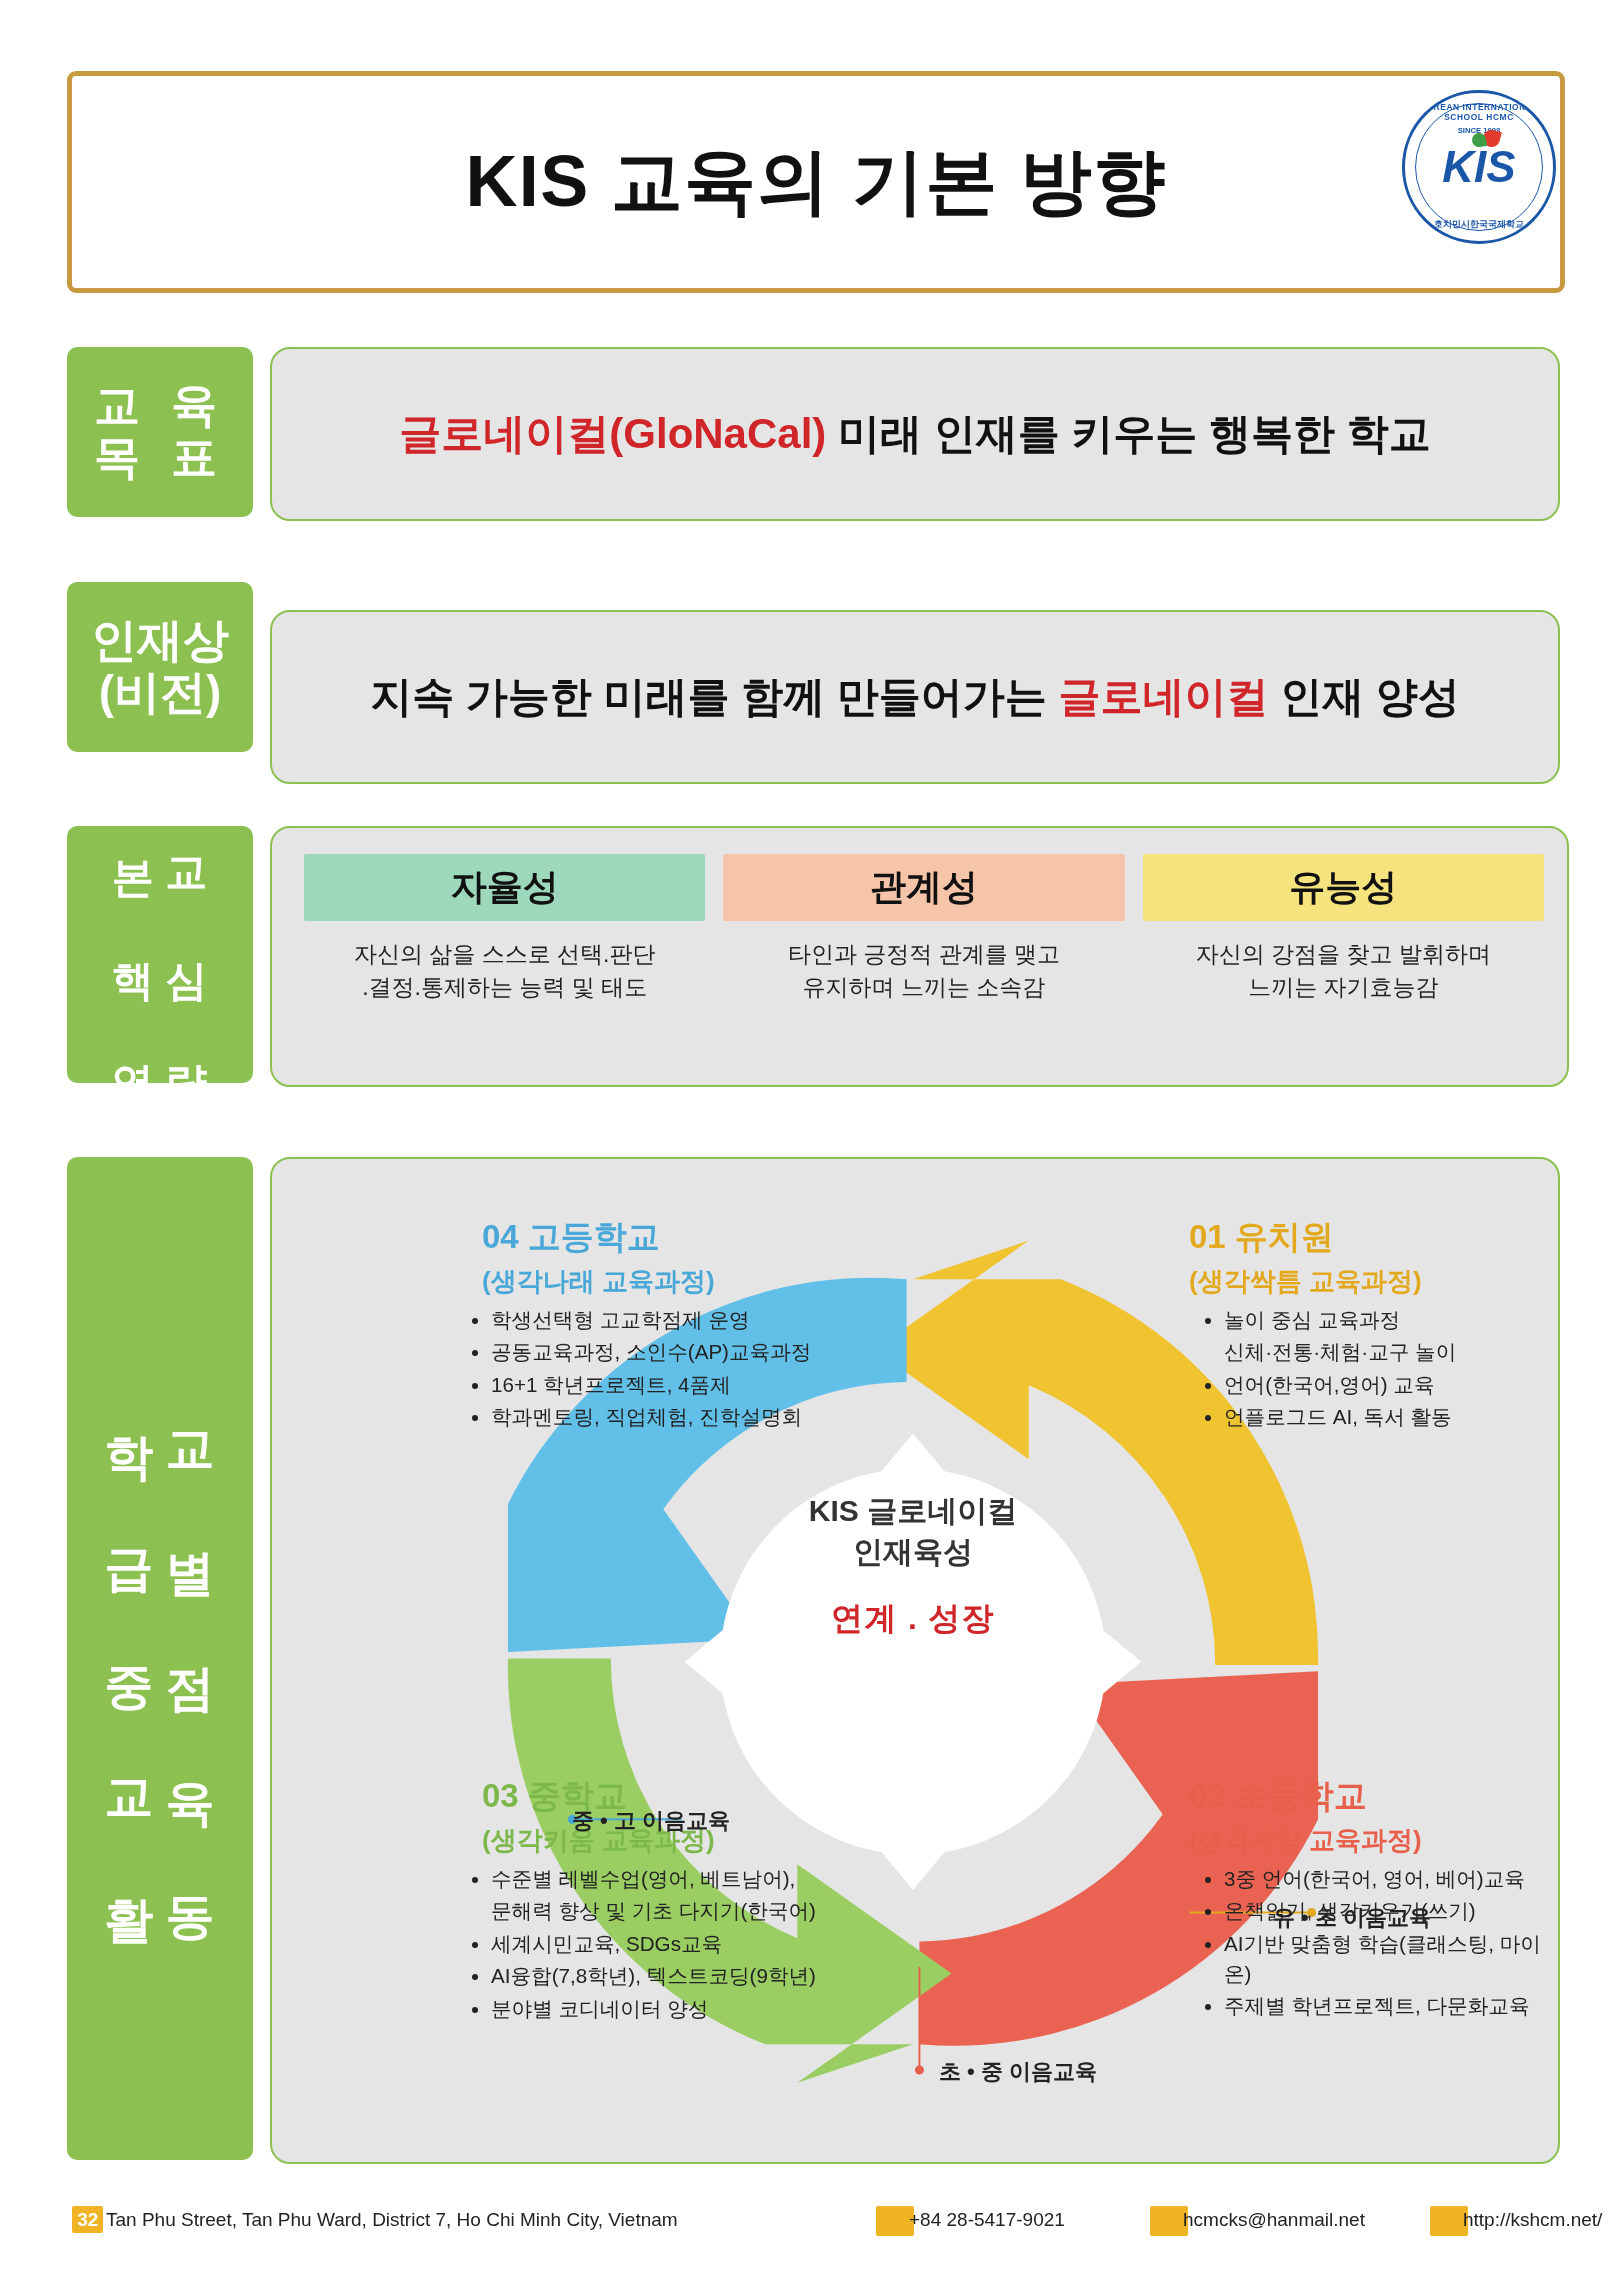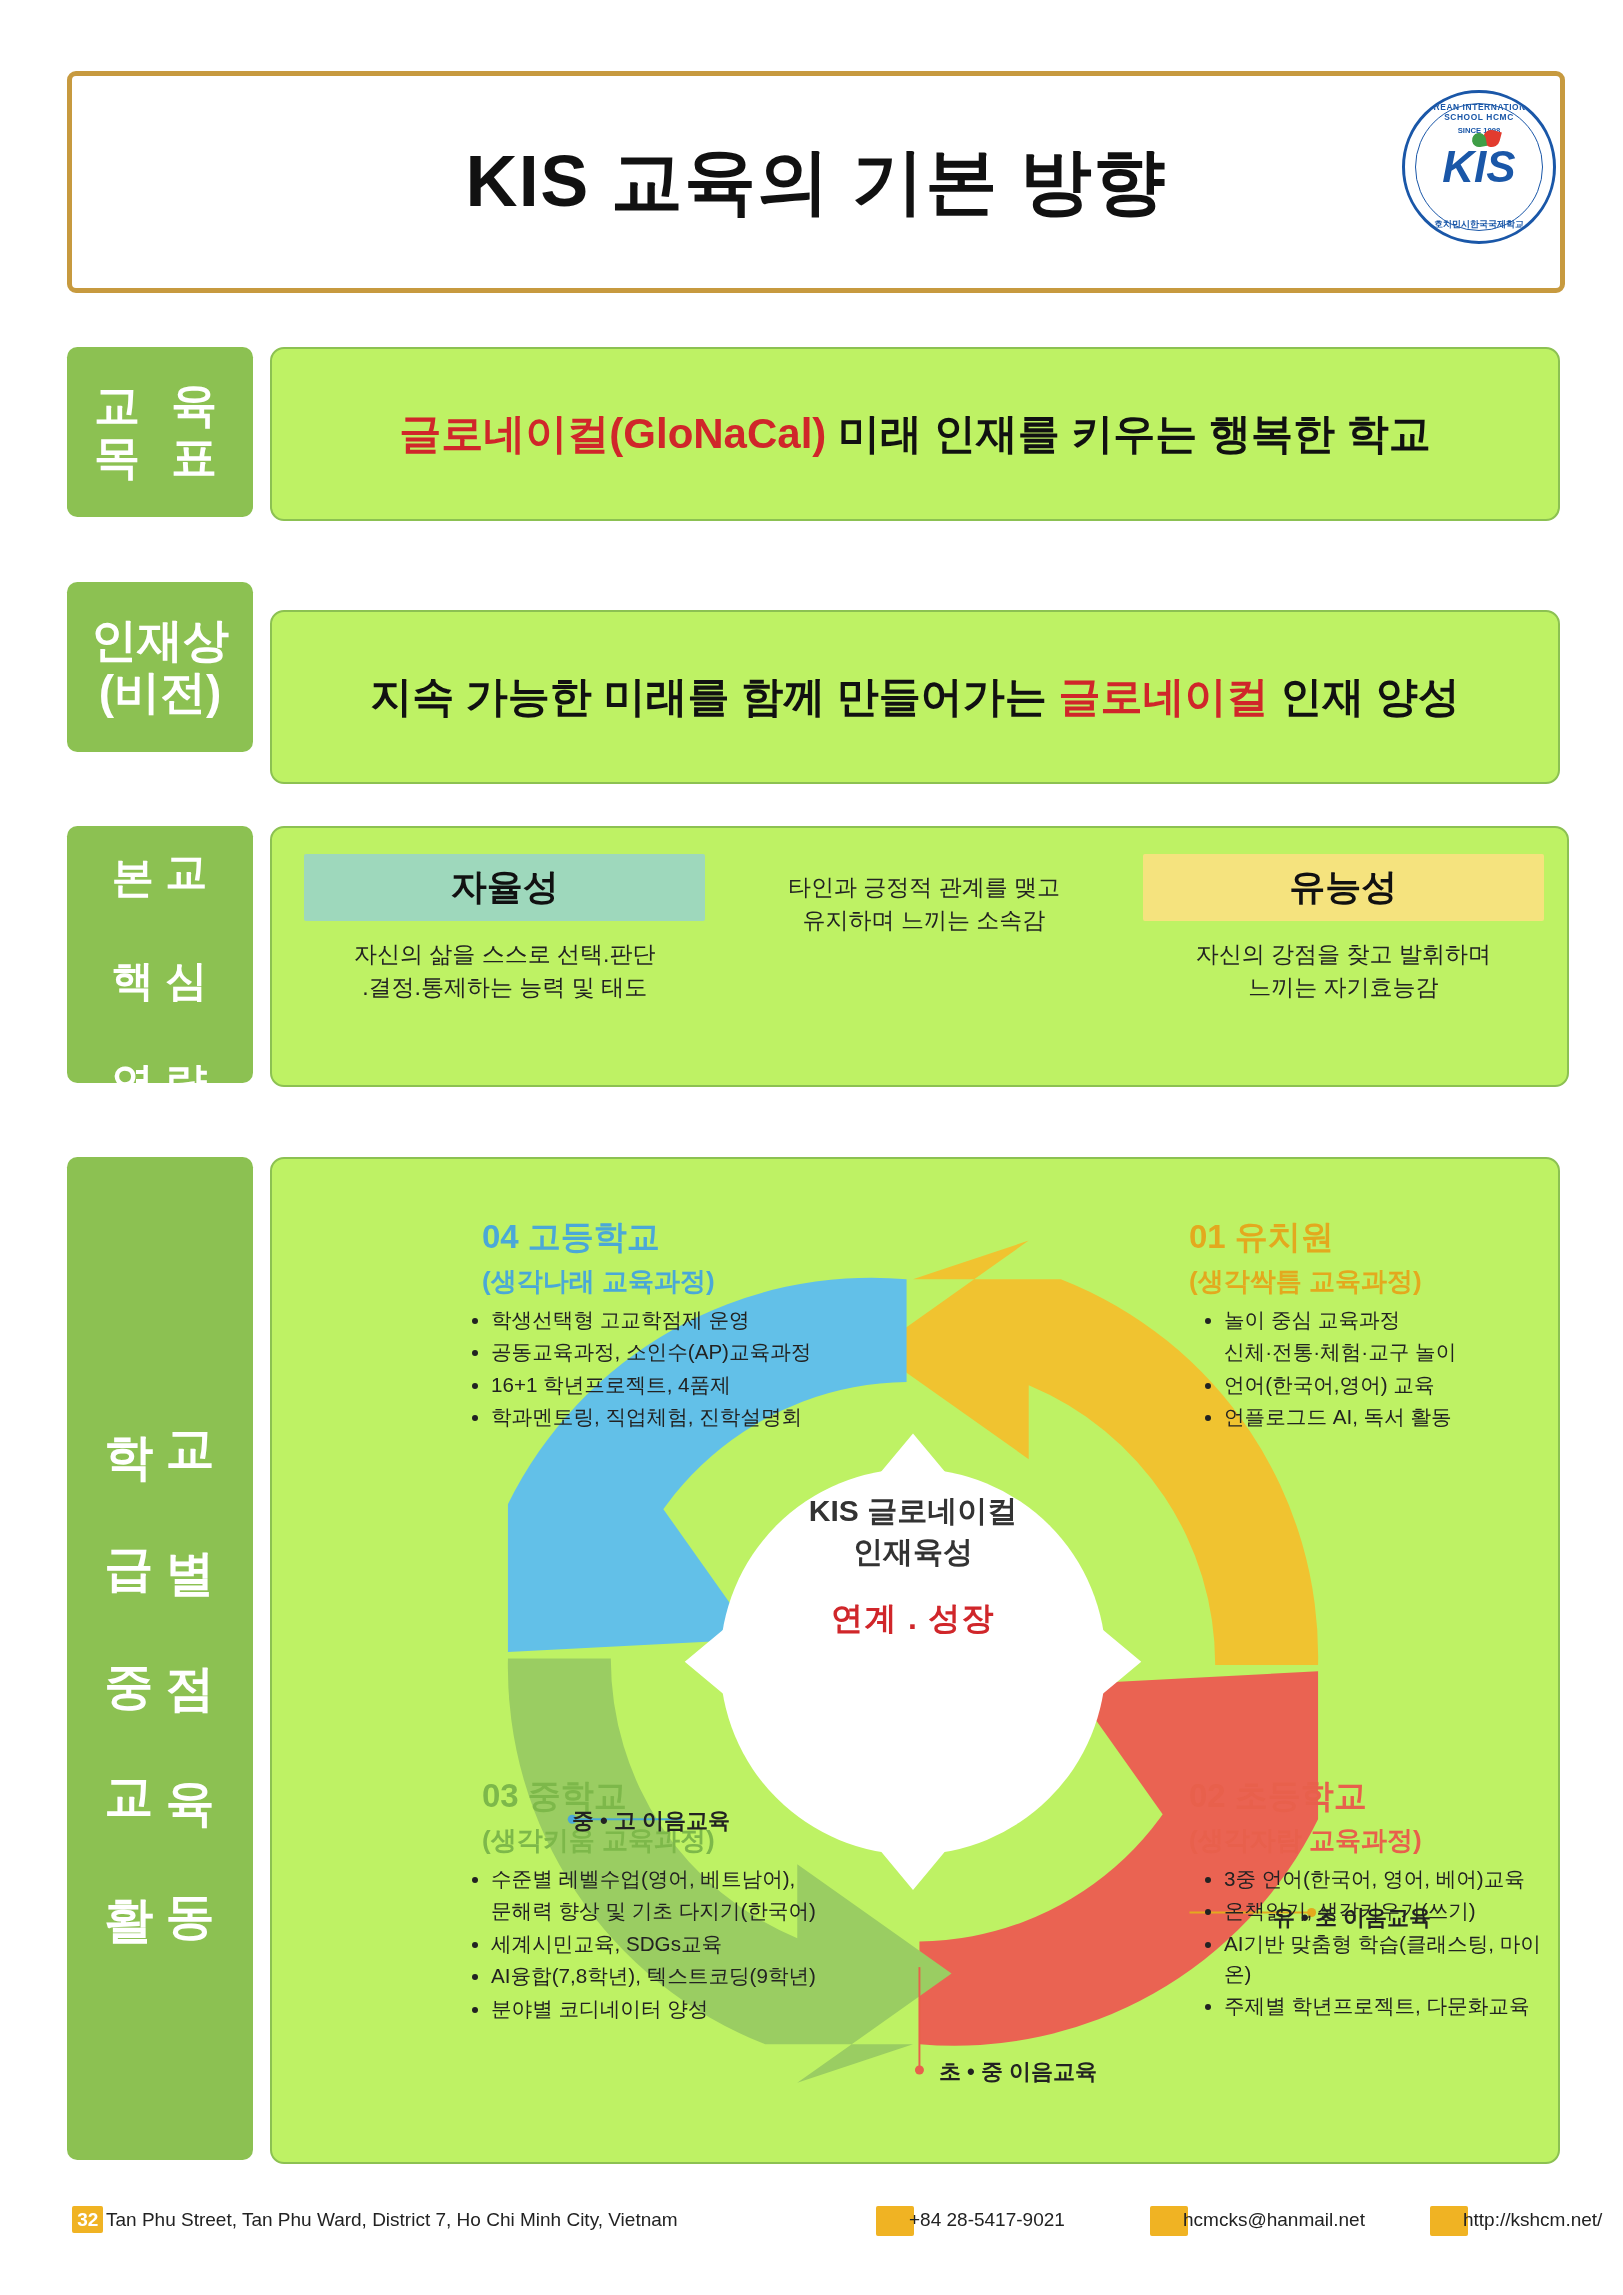--- a/index.html
+++ b/index.html
@@ -67,21 +67,21 @@
   }
   #label-goal{left:67px;top:347px;width:186px;height:170px;font-size:46px;letter-spacing:9px;}
   #label-vision{left:67px;top:582px;width:186px;height:170px;font-size:46px;}
   #label-core{left:67px;top:826px;width:186px;height:257px;font-size:42px;}
   #label-activity{left:67px;top:1157px;width:186px;height:1003px;font-size:49px;}
   .vert{writing-mode:vertical-rl;text-orientation:upright;letter-spacing:6.4px;}
   .vert2{display:flex;gap:6.4px;}
 
   
   .cbox{
-    position:absolute;border:2.6px solid #8cc152;border-radius:14px;background:#bef264;
+    position:absolute;border:2.6px solid #8cc152;border-radius:20px;background:#e5e5e5;
   }
   #box-goal{left:270px;top:347px;width:1286px;height:170px;display:flex;align-items:center;justify-content:center;}
   #box-vision{left:270px;top:610px;width:1286px;height:170px;display:flex;align-items:center;justify-content:center;}
   #box-core{left:270px;top:826px;width:1286px;height:257px;padding-left:9px;}
   #box-activity{left:270px;top:1157px;width:1286px;height:1003px;}
 
   .goal-text{font-size:42px;font-weight:bold;color:#111;}
   .goal-text .red{color:#d0262a;}
   .vision-text{font-size:42px;font-weight:bold;color:#111;}
   .vision-text .red{color:#d0262a;}
@@ -197,20 +197,21 @@
   <div class="cbox" id="box-core">
     <div class="core-wrap">
       <div class="core-col">
         <div class="core-head c1">자율성</div>
         <div class="core-desc">
           <div>자신의 삶을 스스로 선택.판단</div>
           <div>.결정.통제하는 능력 및 태도</div>
         </div>
       </div>
       <div class="core-col">
+        <div class="core-head c2">관계성</div>
         <div class="core-desc">
           <div>타인과 긍정적 관계를 맺고</div>
           <div>유지하며 느끼는 소속감</div>
         </div>
       </div>
       <div class="core-col">
         <div class="core-head c3">유능성</div>
         <div class="core-desc">
           <div>자신의 강점을 찾고 발휘하며</div>
           <div>느끼는 자기효능감</div>

